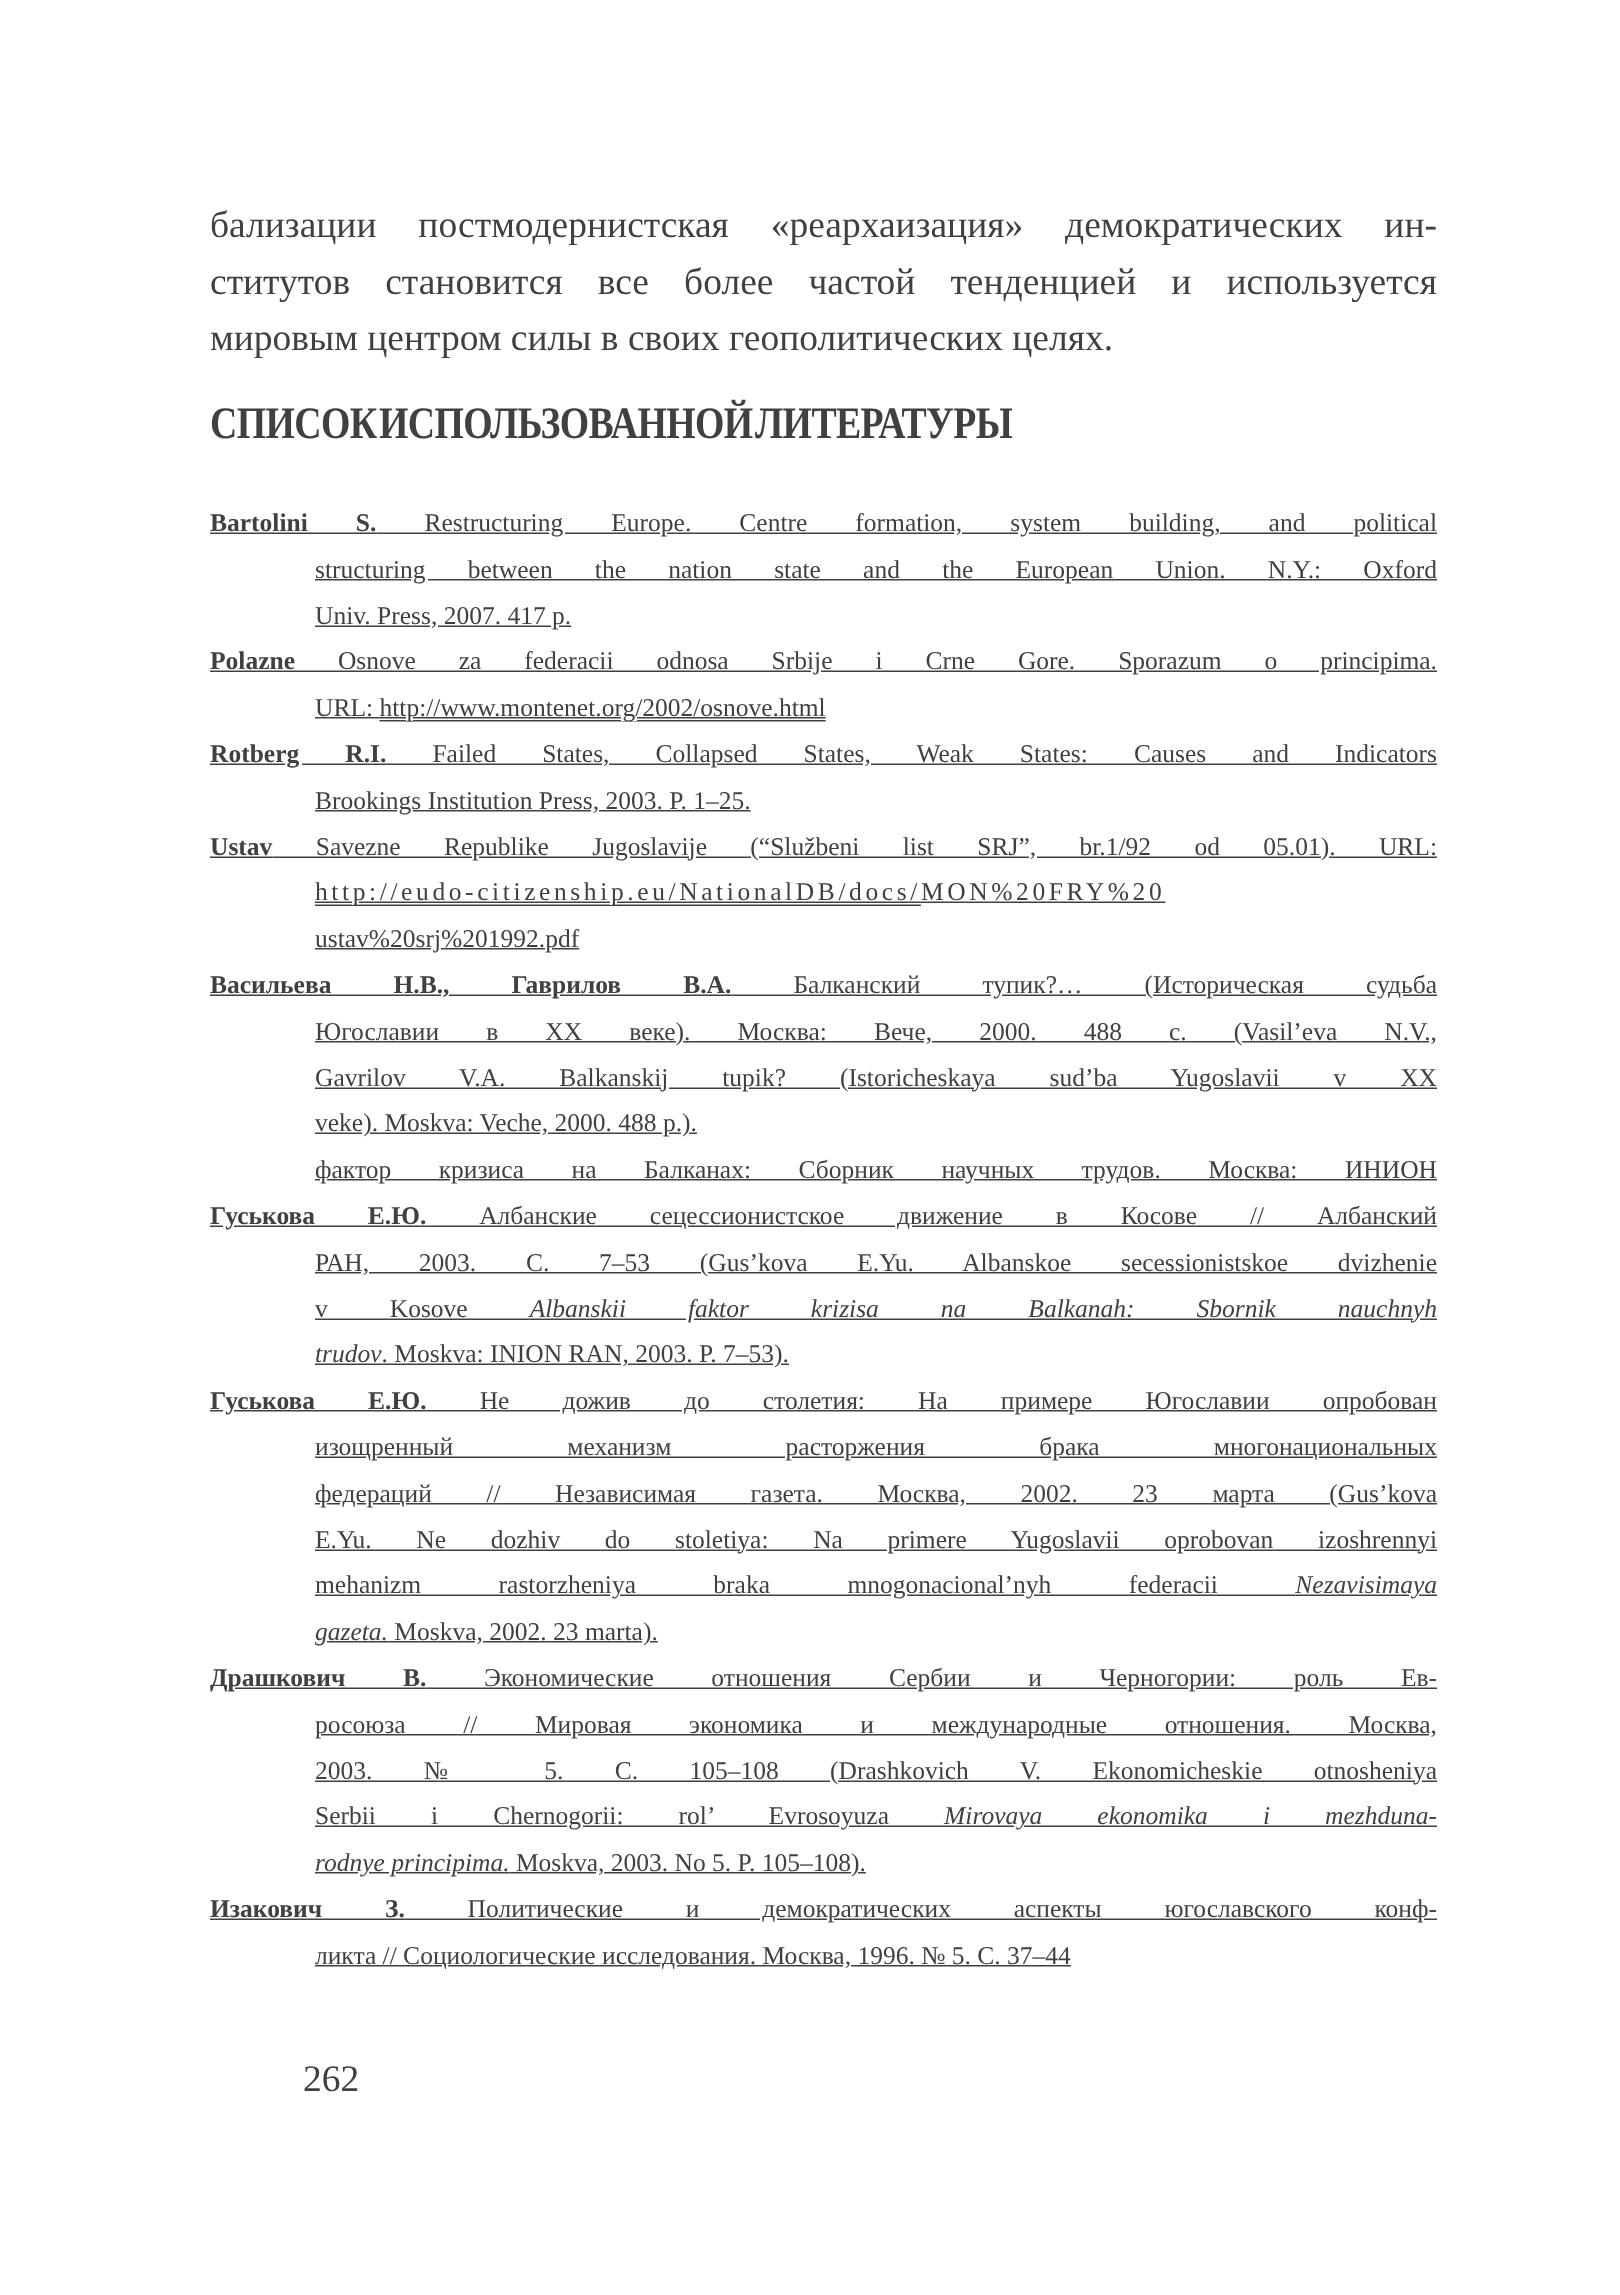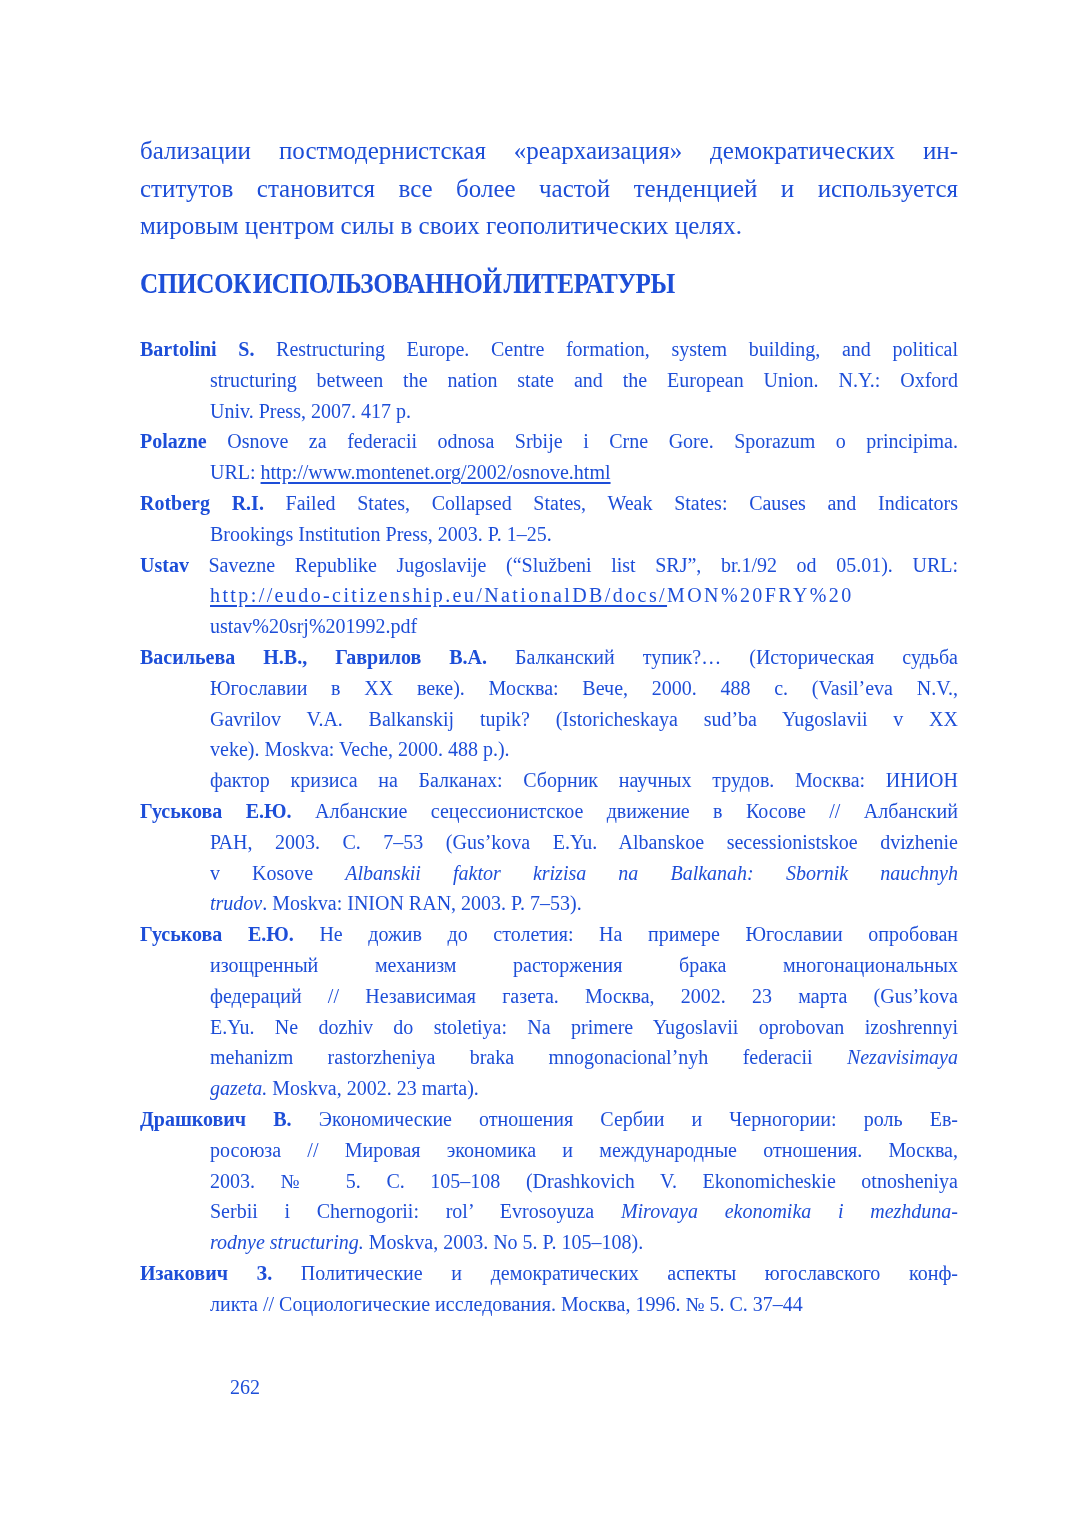--- a/index.html
+++ b/index.html
@@ -1,21 +1,21 @@
 <!DOCTYPE html>
 <html><head>
 <meta charset="utf-8">
 <style>
   html,body{margin:0;padding:0;background:#e9e9e9;}
   .page{
     position:relative;
     width:1080px;height:1530px;
     margin:0 auto;
     background:#ffffff;
-    color:#1d4ed8;
+    color:#404040;
     font-family:"Liberation Serif","DejaVu Serif",serif;
     overflow:hidden;
   }
   
   .intro{
     position:absolute;left:140px;top:132px;width:818px;
     font-size:25px;line-height:37.5px;
   }
   .intro .pline{text-align:justify;text-align-last:justify;}
   .intro .pline.last{text-align-last:left;}
@@ -23,34 +23,34 @@
   .heading{
     position:absolute;left:140px;top:266px;
     font-size:30px;line-height:34px;font-weight:bold;
     letter-spacing:-0.5px;word-spacing:-5px;
     transform:scaleX(0.84);transform-origin:left center;
     white-space:nowrap;
   }
   
   .bib{
     position:absolute;left:140px;top:334px;width:818px;
-    font-size:20px;line-height:30.8px;
+    font-size:17px;line-height:30.8px;text-decoration:underline;
   }
   .entry{padding-left:70px;}
   .entry .line{text-align:justify;text-align-last:justify;}
   .entry .line.first{margin-left:-70px;}
   .entry .line.last{text-align-last:left;}
   .entry .line.spaced{letter-spacing:2.4px;}
   .s-b{font-weight:bold;}
   .s-i{font-style:italic;}
   .s-u{text-decoration:underline;text-underline-offset:3px;margin-top:24px;}
   
   .pagenum{
     position:absolute;left:202px;top:1372px;
-    font-size:20px;line-height:30px;margin-left:28px;
+    font-size:25px;line-height:30px;
   }
 </style>
 </head>
 <body>
 
 <div class="page">
   <div class="intro">
       <div class="pline">бализации постмодернистская «реархаизация» демократических ин-</div>
       <div class="pline">ститутов становится все более частой тенденцией и используется</div>
       <div class="pline last">мировым центром силы в своих геополитических целях.</div>
@@ -94,21 +94,21 @@
         <div class="line"><span class="s-n">федераций // Независимая газета. Москва, 2002. 23 марта (Gus’kova</span></div>
         <div class="line"><span class="s-n">E.Yu. Ne dozhiv do stoletiya: Na primere Yugoslavii oprobovan izoshrennyi</span></div>
         <div class="line"><span class="s-n">mehanizm rastorzheniya braka mnogonacional’nyh federacii </span><span class="s-i">Nezavisimaya</span></div>
         <div class="line last"><span class="s-i">gazeta.</span><span class="s-n"> Moskva, 2002. 23 marta).</span></div>
       </div>
       <div class="entry">
         <div class="line first"><span class="s-b">Драшкович В.</span><span class="s-n"> Экономические отношения Сербии и Черногории: роль Ев-</span></div>
         <div class="line"><span class="s-n">росоюза // Мировая экономика и международные отношения. Москва,</span></div>
         <div class="line"><span class="s-n">2003. № 5. С. 105–108 (Drashkovich V. Ekonomicheskie otnosheniya</span></div>
         <div class="line"><span class="s-n">Serbii i Chernogorii: rol’ Evrosoyuza </span><span class="s-i">Mirovaya ekonomika i mezhduna-</span></div>
-        <div class="line last"><span class="s-i">rodnye structuring.</span><span class="s-n"> Moskva, 2003. No 5. P. 105–108).</span></div>
+        <div class="line last"><span class="s-i">rodnye principima.</span><span class="s-n"> Moskva, 2003. No 5. P. 105–108).</span></div>
       </div>
       <div class="entry">
         <div class="line first"><span class="s-b">Изакович З.</span><span class="s-n"> Политические и демократических аспекты югославского конф-</span></div>
         <div class="line last"><span class="s-n">ликта // Социологические исследования. Москва, 1996. № 5. С. 37–44</span></div>
       </div>
     </div>
   <div class="pagenum">262</div>
 </div>
 
 </body></html>

